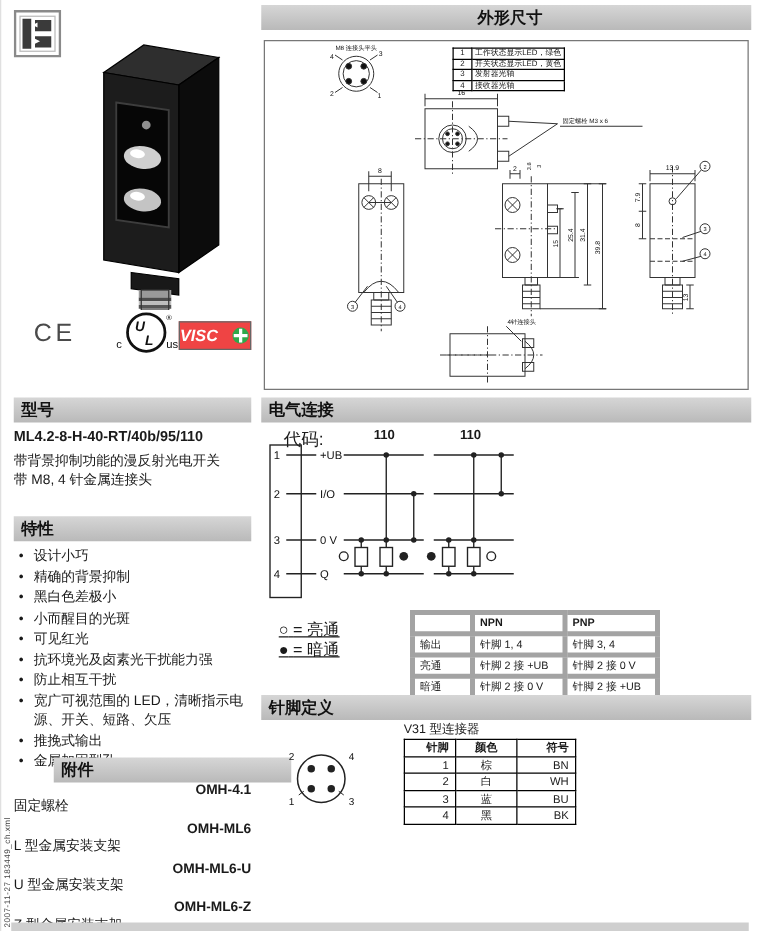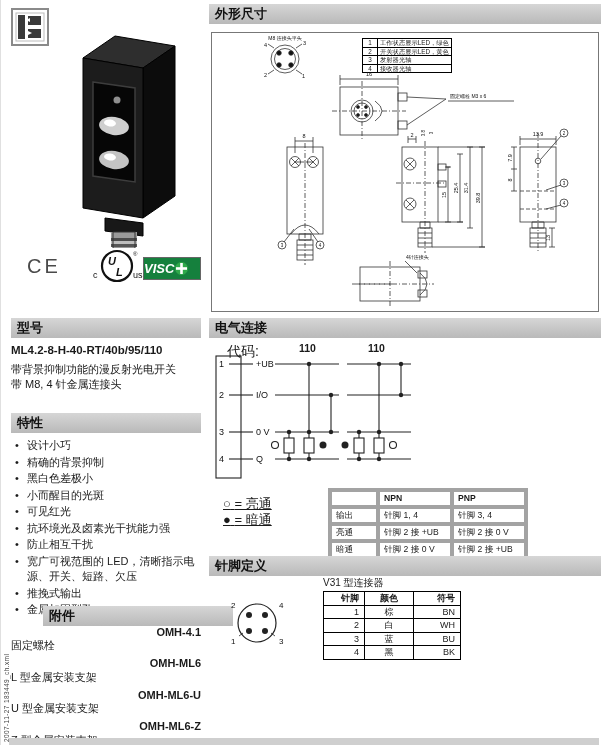--- a/index.html
+++ b/index.html
@@ -29,22 +29,22 @@
   .elec-legend{position:absolute;left:222px;top:496px;font-size:13px;line-height:16px;text-decoration:underline;}
   .elec-table{position:absolute;left:327px;top:488px;border-collapse:collapse;font-size:8.6px;line-height:11px;}
   .elec-table td,.elec-table th{border:4px solid #a3a3a3;padding:1px 4px;text-align:left;white-space:nowrap;}
   .elec-table th{font-weight:bold;}
   .pin-type{position:absolute;left:322px;top:576px;font-size:10px;}
   .pin-table{position:absolute;left:322px;top:591px;border-collapse:collapse;font-size:9px;line-height:10.5px;}
   .pin-table td,.pin-table th{border:1px solid #000;padding:1px 5px;text-align:right;}
   .pin-table th{font-weight:bold;}
   .pin-table td.c,.pin-table th.c{text-align:center;}
   .logos{position:absolute;left:10px;top:244px;width:190px;height:42px;}
-  .visco{position:absolute;left:132px;top:13px;width:56px;height:21px;background:#15803d;border:1px solid #666;
-         display:flex;align-items:center;justify-content:flex-start;}
+  .visco{position:absolute;left:132px;top:13px;width:56px;height:21px;background:#ef4444;border:1px solid #666;
+         display:flex;align-items:center;justify-content:space-between;}
   .visco span{color:#fff;font-weight:bold;font-style:italic;font-size:13px;letter-spacing:0;}
   .bottom-band{position:absolute;left:8px;top:738px;width:590px;height:7px;background:#cfcfcf;}
   svg text{font-family:"Liberation Sans",sans-serif;}
 </style>
 </head>
 <body>
 
 <div id="page">
 
   <div class="side-text">2007-11-27   183449_ch.xml</div>
@@ -129,21 +129,21 @@
     <div class="name">OMH-4.1</div>
     <div>固定螺栓</div>
     <div class="name">OMH-ML6</div>
     <div>L 型金属安装支架</div>
     <div class="name">OMH-ML6-U</div>
     <div>U 型金属安装支架</div>
     <div class="name">OMH-ML6-Z</div>
     <div>Z 型金属安装支架</div>
   </div>
 
-  <div class="band band-right" style="top:4px;">外形尺寸</div>
+  <div class="band band-right" style="top:4px;text-align:center;">外形尺寸</div>
 
   <div class="dim-box">
 
     <table class="legend-table">
       <tbody>
           <tr>
             <td class="no">1</td>
             <td>工作状态显示LED，绿色</td>
           </tr>
       <tr>

